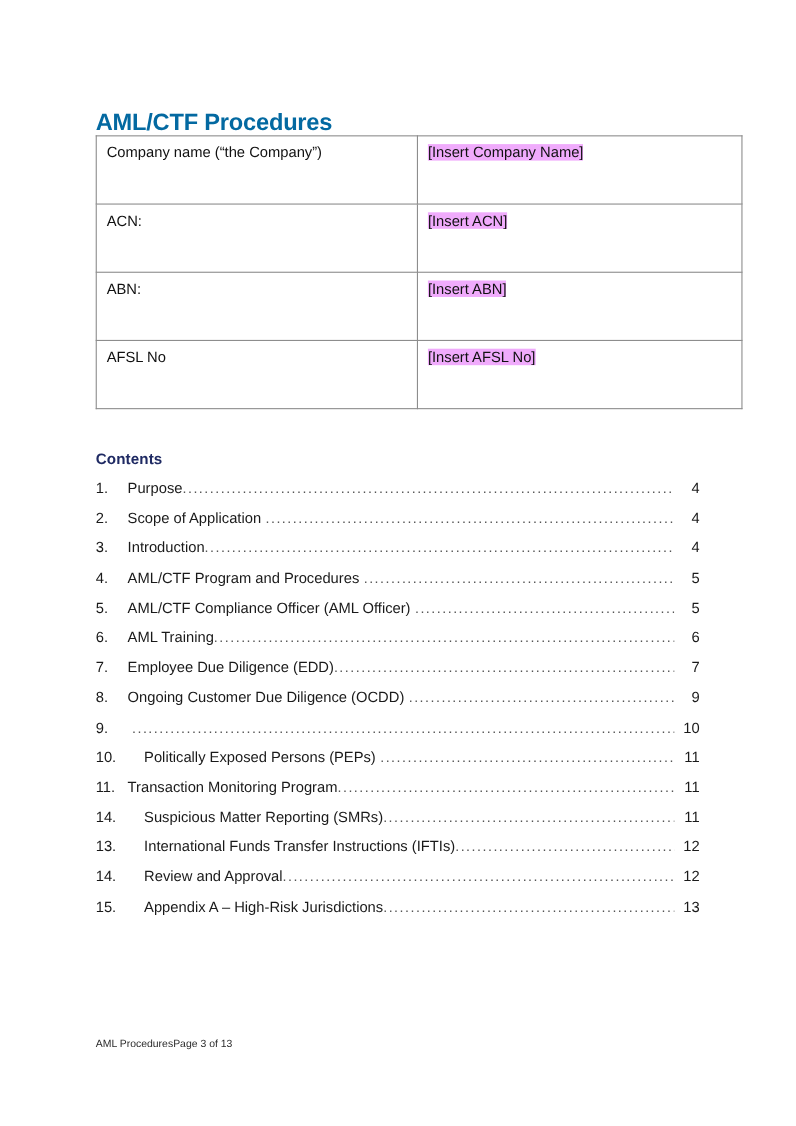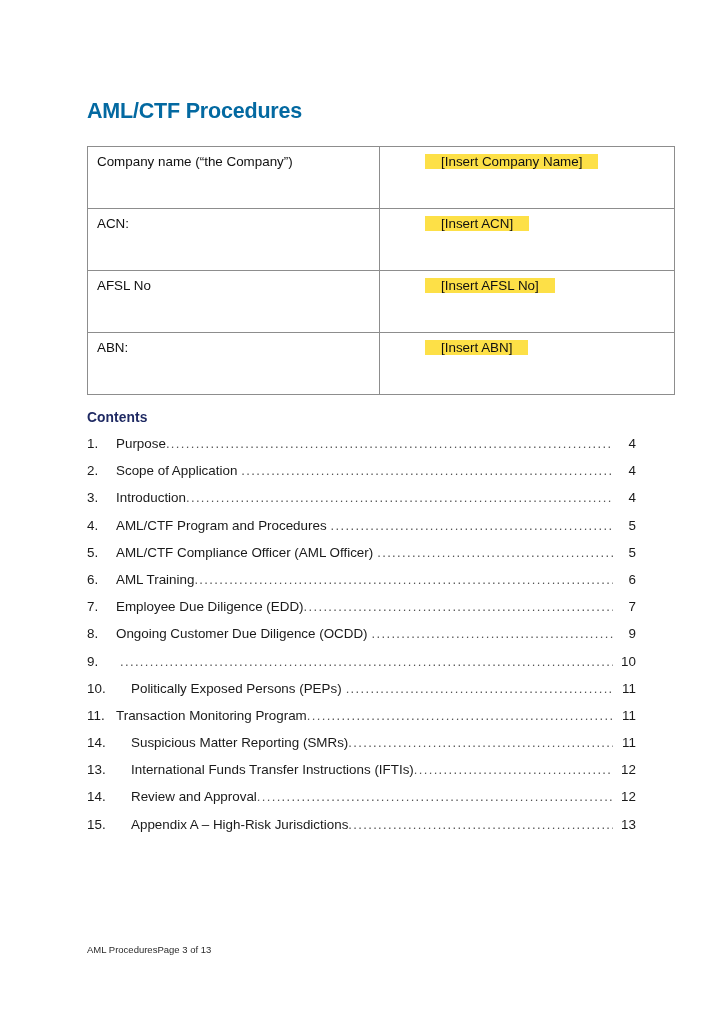--- a/index.html
+++ b/index.html
@@ -34,41 +34,40 @@
     font-weight: bold;
     letter-spacing: -0.2px;
     color: #0369a1;
     line-height: 1.15;
   }
 
   
   .info-table {
     position: absolute;
     left: 87px;
-    top: 146px;
+    top: 123px;
     width: 549px;
     border-collapse: collapse;
     table-layout: fixed;
   }
   .info-table td {
     border: 1px solid #8d8d8d;
     height: 49px;
     padding: 6px 9px 6px 9px;
     vertical-align: top;
     font-size: 13.4px;
     line-height: 1.3;
     color: #111111;
   }
   .info-table td.label-cell { width: 273px; }
   .info-table td.value-cell { width: 276px; }
   .hl {
-    background: #fde047;
-    padding: 0 16px;
+    background: #f0abfc;
+    padding: 0 0px;
     box-decoration-break: clone;
-    margin-left: 36px;
     -webkit-box-decoration-break: clone;
   }
 
   
   .contents-heading {
     position: absolute;
     left: 87px;
     top: 410px;
     font-size: 13.8px;
     font-weight: bold;
@@ -150,26 +149,26 @@
     <tbody>
       <tr>
         <td class="label-cell"><span>Company name (“the Company”)</span></td>
         <td class="value-cell"><span class="hl">[Insert Company Name]</span></td>
       </tr>
       <tr>
         <td class="label-cell"><span>ACN:</span></td>
         <td class="value-cell"><span class="hl">[Insert ACN]</span></td>
       </tr>
       <tr>
+        <td class="label-cell"><span>ABN:</span></td>
+        <td class="value-cell"><span class="hl">[Insert ABN]</span></td>
+      </tr>
+      <tr>
         <td class="label-cell"><span>AFSL No</span></td>
         <td class="value-cell"><span class="hl">[Insert AFSL No]</span></td>
-      </tr>
-      <tr>
-        <td class="label-cell"><span>ABN:</span></td>
-        <td class="value-cell"><span class="hl">[Insert ABN]</span></td>
       </tr>
     </tbody>
   </table>
 
   <div class="contents-heading">Contents</div>
 
   <div class="toc">
 
     <div class="toc-row">
       <span class="toc-num">1.</span>

